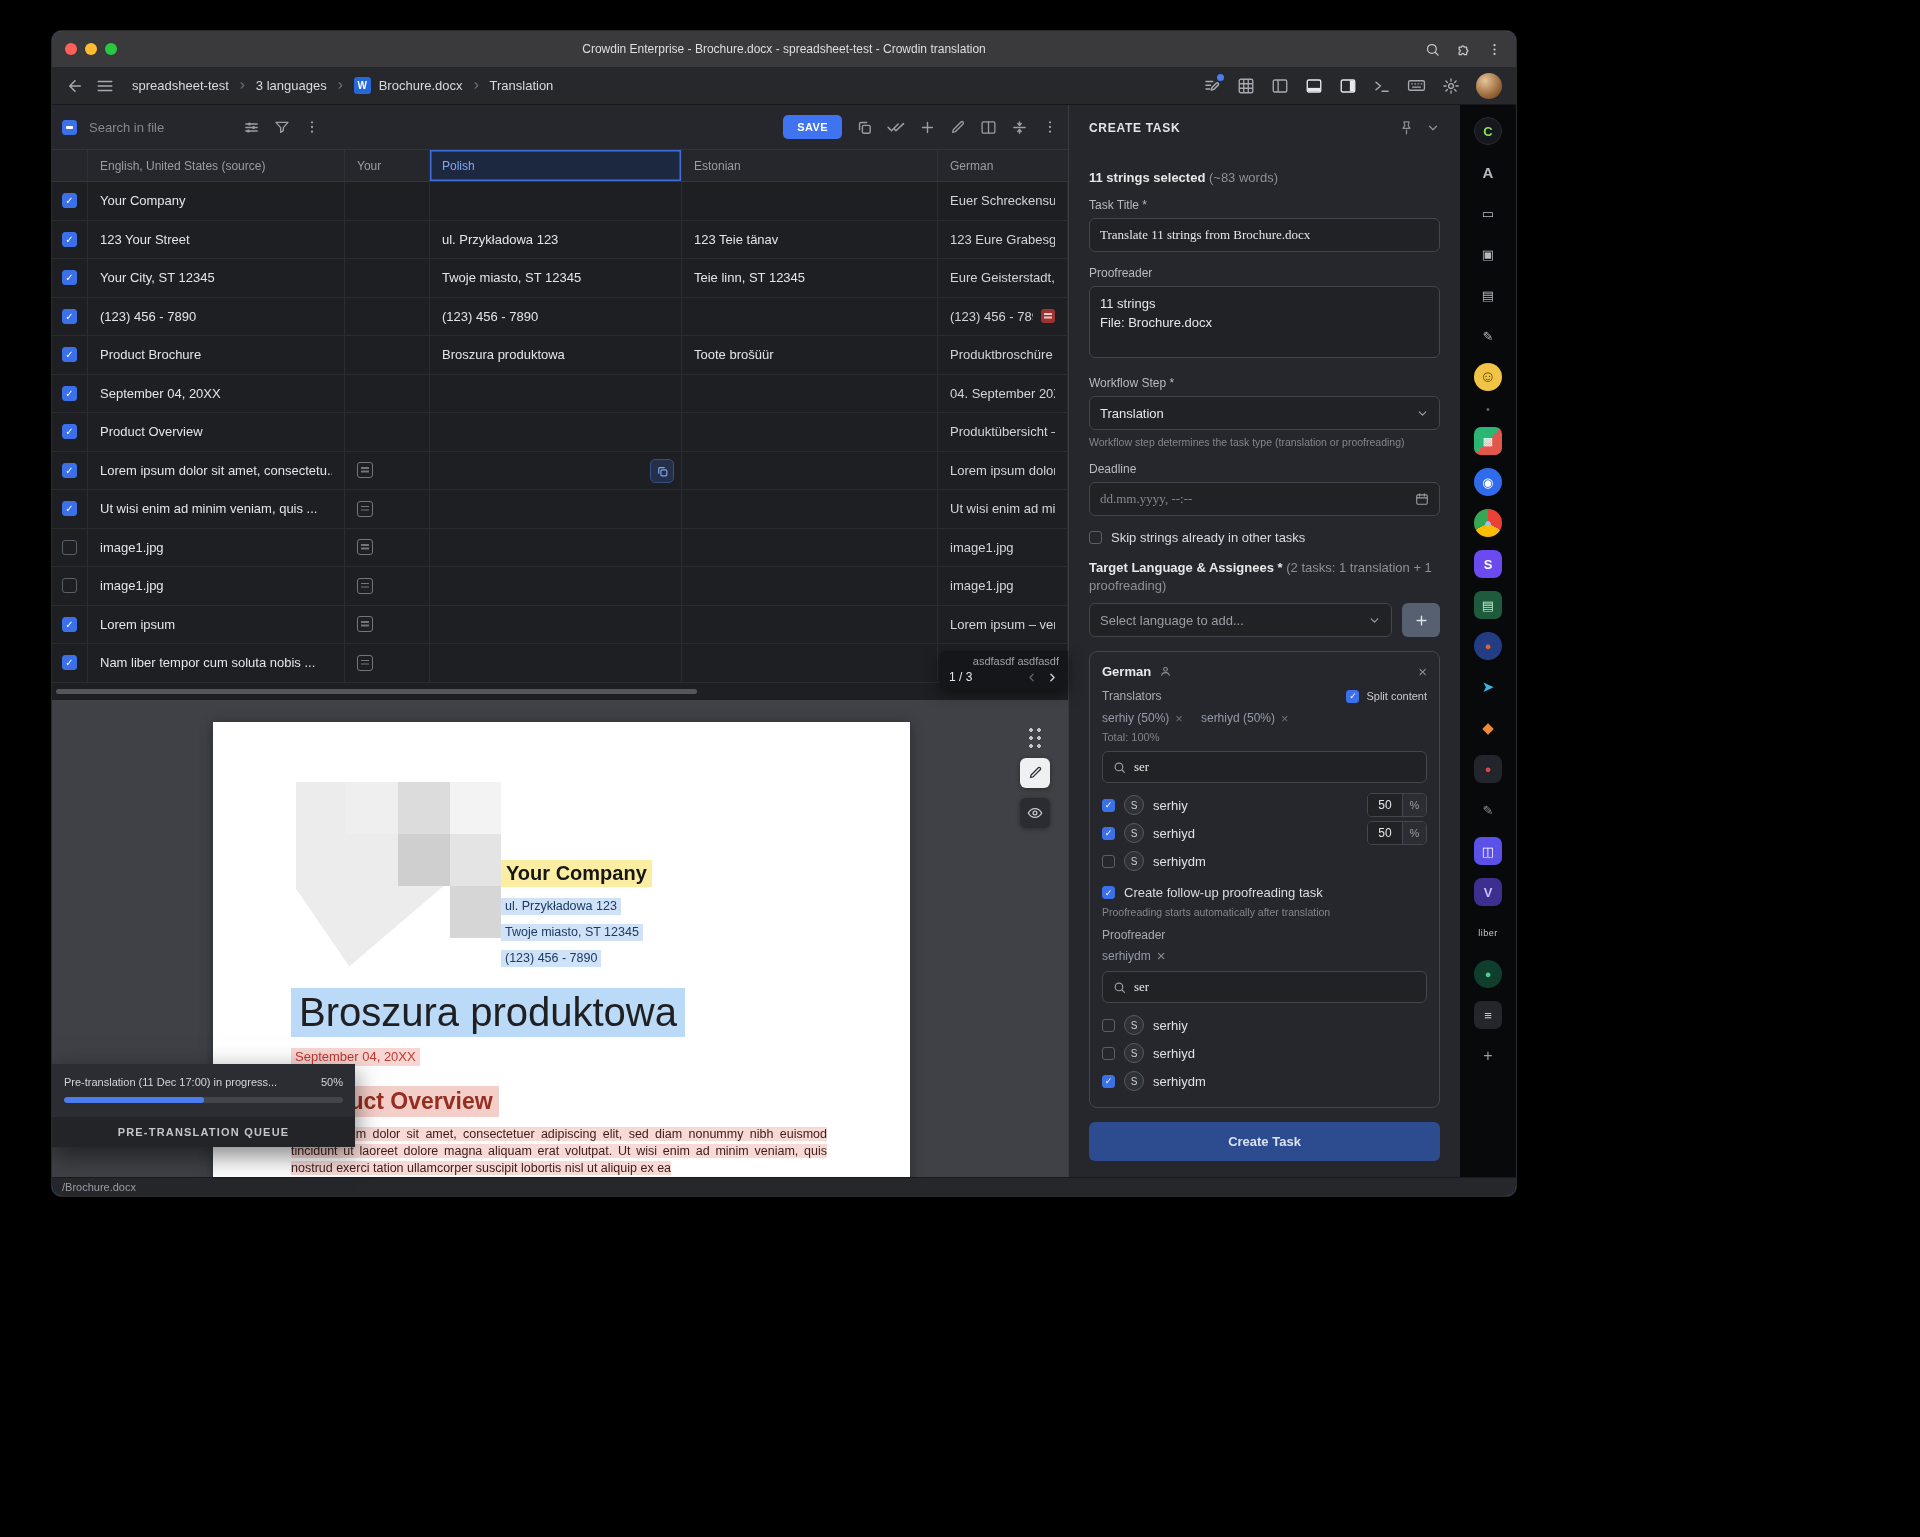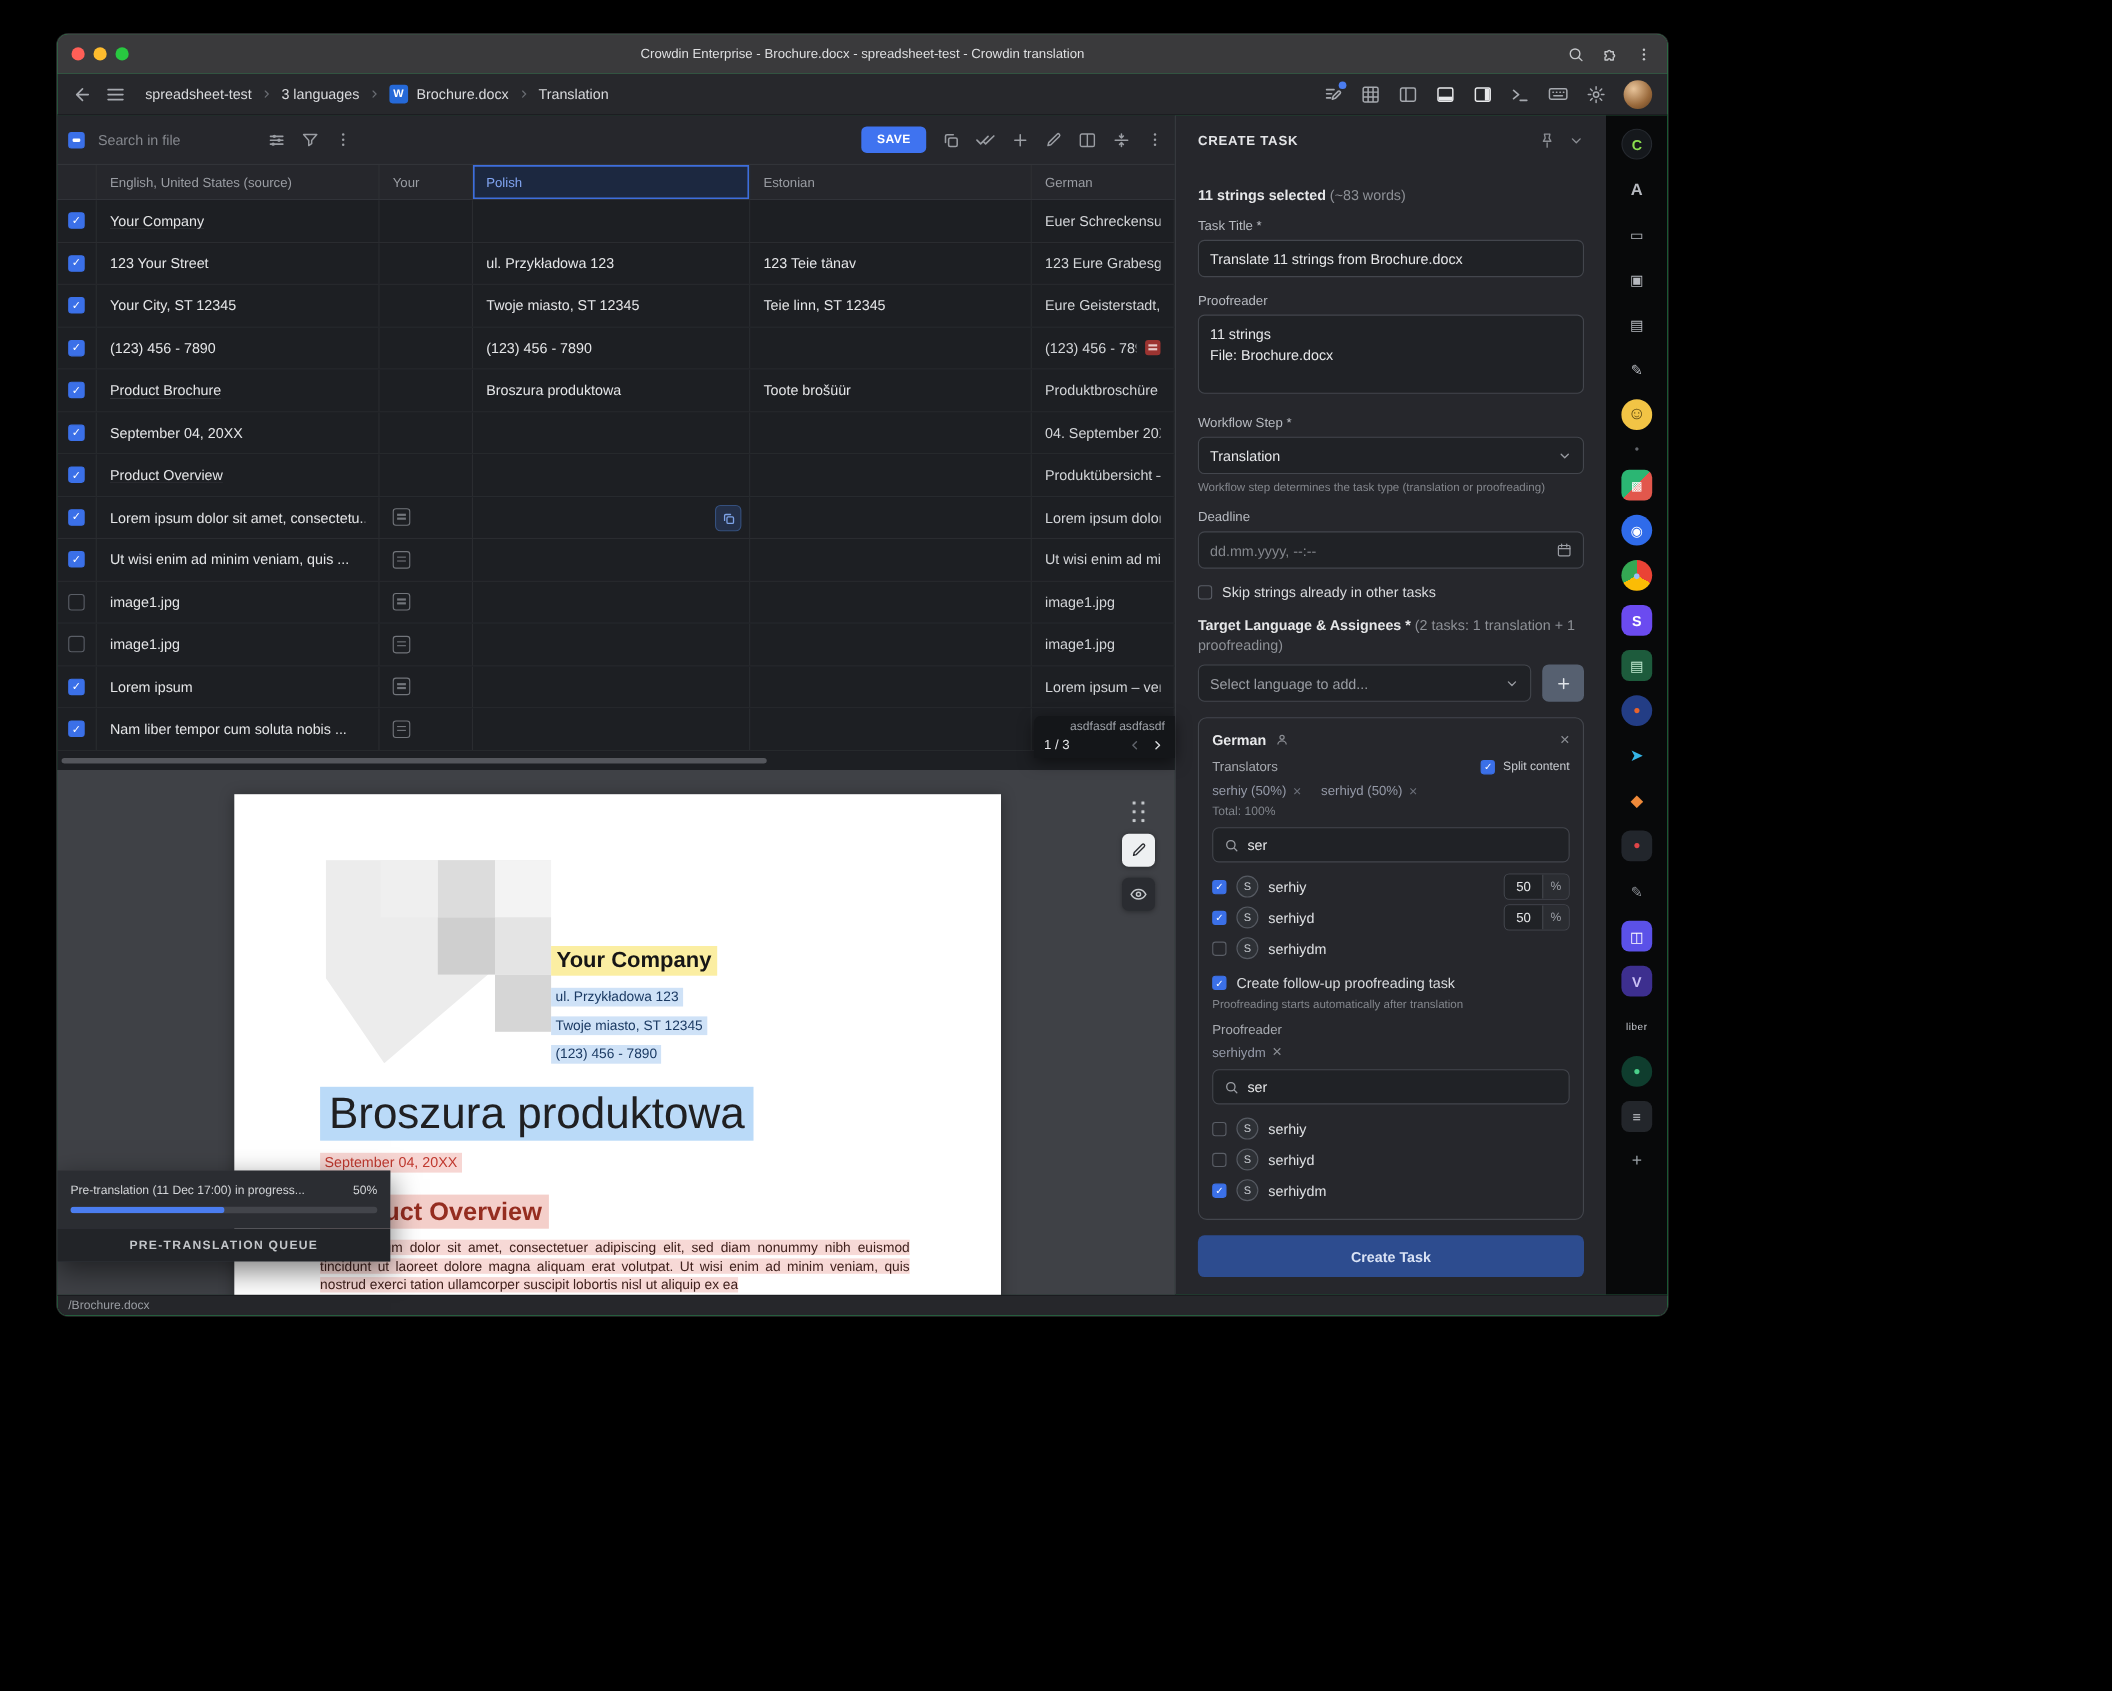--- a/index.html
+++ b/index.html
@@ -3,21 +3,21 @@
 <meta charset="utf-8">
 <style>
   * { box-sizing: border-box; margin:0; padding:0; }
   html,body { width:1920px; height:1537px; background:#000; overflow:hidden;
               font-family:"Liberation Sans", sans-serif; }
   svg { display:block; }
   [data-interactable="true"] { cursor:pointer; }
 
   
   .window { position:absolute; left:52px; top:31px; width:1464px; height:1165px;
-            background:#22c55e; border-radius:10px; overflow:hidden; display:flex;
+            background:#3b82f6; border-radius:10px; overflow:hidden; display:flex;
             flex-direction:column; box-shadow:0 0 0 1px #2b2b2d, 0 24px 70px rgba(0,0,0,.65); }
 
   
   .titlebar { height:36px; background:#3a3a3c; display:flex; align-items:center; position:relative; flex:0 0 auto; }
   .lights { display:flex; gap:8px; padding-left:13px; z-index:2; }
   .light { width:12px; height:12px; border-radius:50%; }
   .l-red{background:#ff5f57}.l-yel{background:#febc2e}.l-grn{background:#28c840}
   .wtitle { position:absolute; left:0; right:0; text-align:center; font-size:12px; color:#dedfe1; }
   .tb-right { margin-left:auto; display:flex; align-items:center; gap:16px; padding-right:14px; color:#c4c6c9; z-index:2; }
 
@@ -149,21 +149,21 @@
   .ph-icons { margin-left:auto; display:flex; gap:12px; color:#8b8e94; align-items:center; }
   .panel-body { flex:1; padding:4px 20px 16px; overflow:hidden; display:flex; flex-direction:column; }
 
   .sel-info { font-size:13px; color:#e6e7e9; font-weight:bold; margin-bottom:13px;margin-top:16px; }
   .sel-info .words { color:#8d9096; font-weight:normal; }
   .fgroup { margin-bottom:14px; }
   .flabel { font-size:12px; color:#b7bac0; margin-bottom:6px; }
   .finput { height:34px; background:#202226; border:1px solid #43464d; border-radius:6px; display:flex;
             align-items:center; padding:0 10px; font-size:13px; color:#e6e7e9; gap:8px; }
   .finput input { flex:1; min-width:0; background:transparent; border:none; outline:none; color:#e6e7e9;
-                  font-size:13px; font-family:Liberation Sans, sans-serif; }
+                  font-size:13px; font-family:Liberation Serif, serif; }
   .finput input::placeholder { color:#84878d; }
   .ftext { width:100%; height:72px; background:#202226; border:1px solid #43464d; border-radius:6px;
            padding:8px 10px; font-size:13px; line-height:1.45; color:#e6e7e9; font-family:inherit; resize:none; outline:none; }
   .fhelp { font-size:10.5px; color:#83868c; margin-top:6px; }
   .chev { margin-left:auto; color:#9a9da3; display:flex; }
   .check-row { display:flex; align-items:center; gap:9px; font-size:13px; color:#d9dbde; }
   .placeholder-text { color:#9a9da3; }
 
   .target-label { font-size:13px; color:#e6e7e9; font-weight:bold; line-height:1.35; }
   .target-label .note { color:#8d9096; font-weight:normal; }

